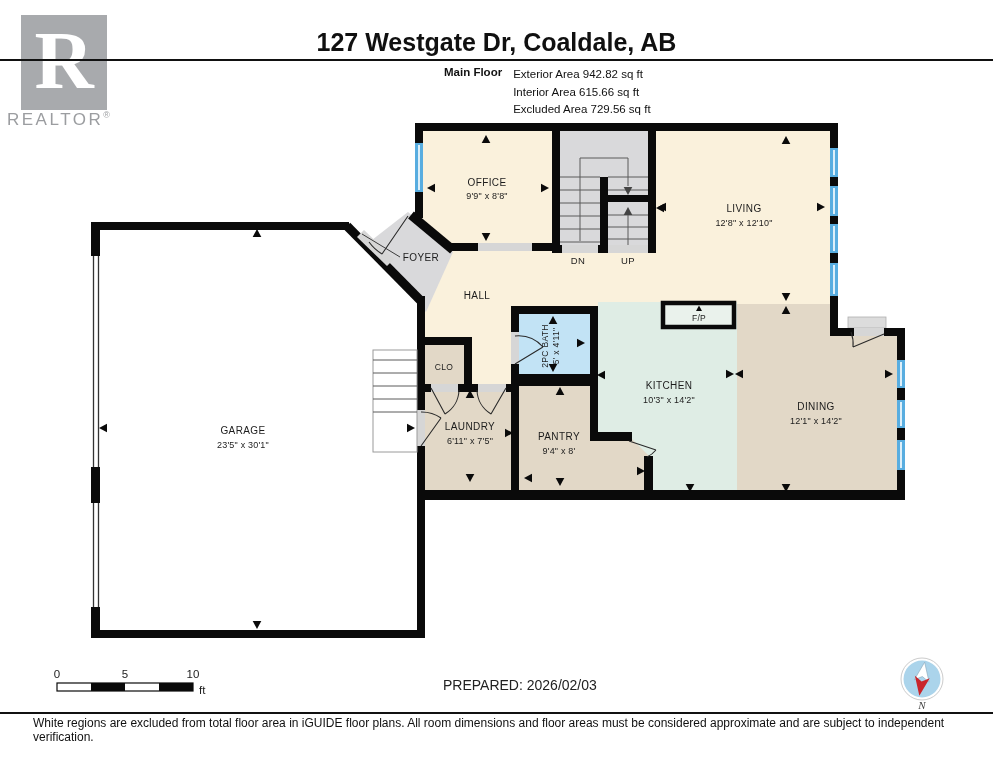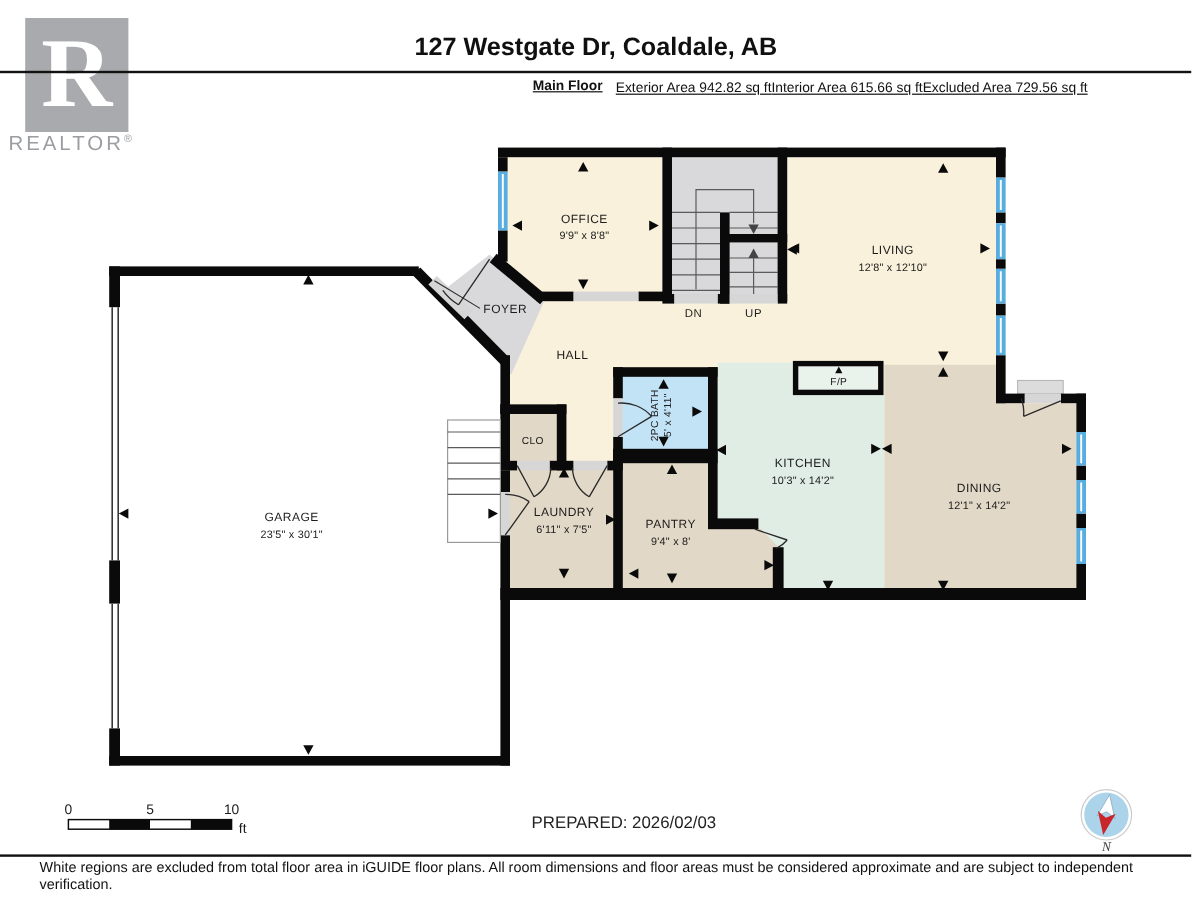--- a/index.html
+++ b/index.html
@@ -4,26 +4,26 @@
 <style>
   html,body{margin:0;padding:0;background:#fff;}
   .page{position:relative;width:993px;height:768px;background:#ffffff;
         font-family:"Liberation Sans",sans-serif;overflow:hidden;}
   .logo-box{position:absolute;left:21px;top:15px;width:86px;height:95px;background:#a8aaad;
             color:#ffffff;font-family:"Liberation Serif",serif;font-weight:bold;font-size:82px;
             text-align:center;line-height:92px;}
   .logo-text{position:absolute;left:7px;top:110px;font-size:17px;letter-spacing:2.5px;
              color:#9b9da0;text-align:center;}
   .logo-text sup{font-size:9px;letter-spacing:0;}
-  .title{position:absolute;top:28px;left:0;right:0;text-align:center;font-size:21px;
+  .title{position:absolute;top:28px;left:0;right:0;text-align:center;font-size:25px;
          font-weight:bold;color:#101010;}
   .title-rule{position:absolute;top:59px;left:0;width:993px;height:0;border-top:2.5px solid #111;}
-  .floor-info{position:absolute;left:444px;top:66px;display:flex;gap:11px;font-size:11.5px;color:#111;text-decoration:underline;}
+  .floor-info{position:absolute;left:444px;top:66px;display:flex;gap:11px;font-size:11.5px;color:#111;}
   .floor-label{font-weight:bold;white-space:nowrap;}
-  .area-lines{display:flex;flex-direction:row;}
+  .area-lines{display:flex;flex-direction:column;}
   .area-lines div{line-height:17.5px;white-space:nowrap;}
   .prepared{position:absolute;left:443px;top:677px;font-size:14px;color:#222;}
   .footer-rule{position:absolute;top:712px;left:0;width:993px;height:0;border-top:2px solid #111;}
   .footer-note{position:absolute;left:33px;top:716px;font-size:12px;color:#111;}
   svg{position:absolute;left:0;top:0;}
   text{font-family:"Liberation Sans",sans-serif;fill:#1c1c1c;}
   .room-name{font-size:10px;letter-spacing:.4px;}
   .room-dims{font-size:9px;letter-spacing:.2px;}
   .small-name{font-size:8.5px;letter-spacing:.3px;}
   .stair-label{font-size:9.5px;letter-spacing:.5px;}

